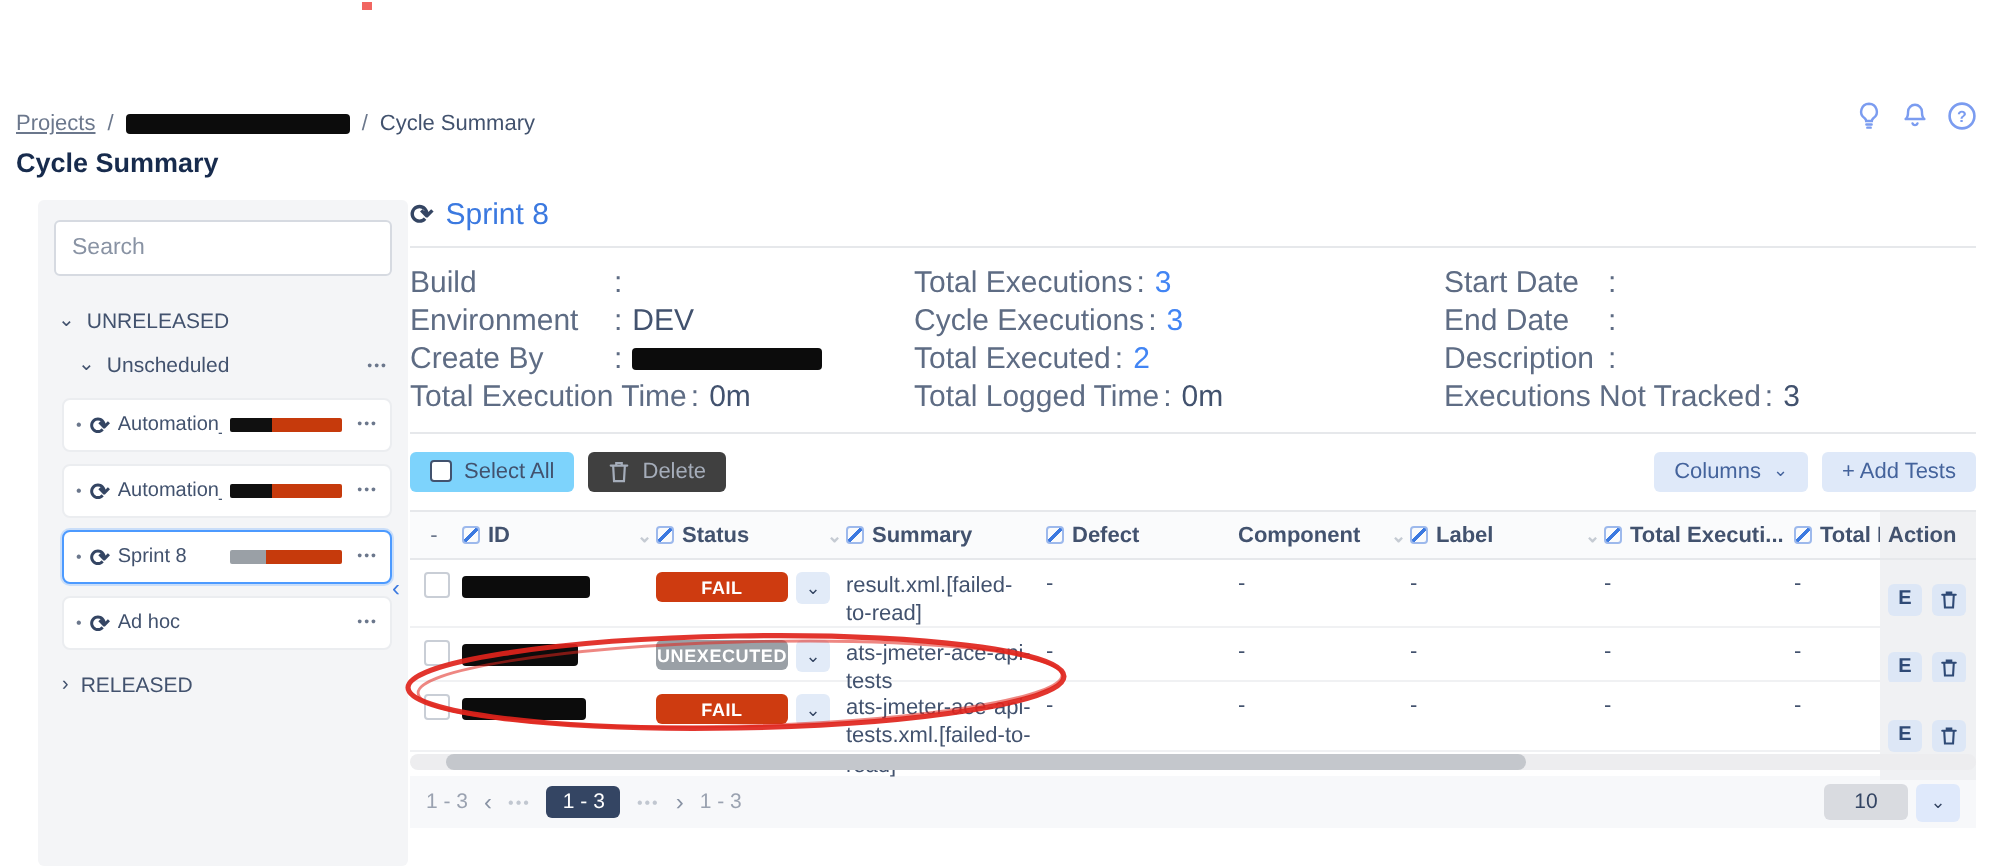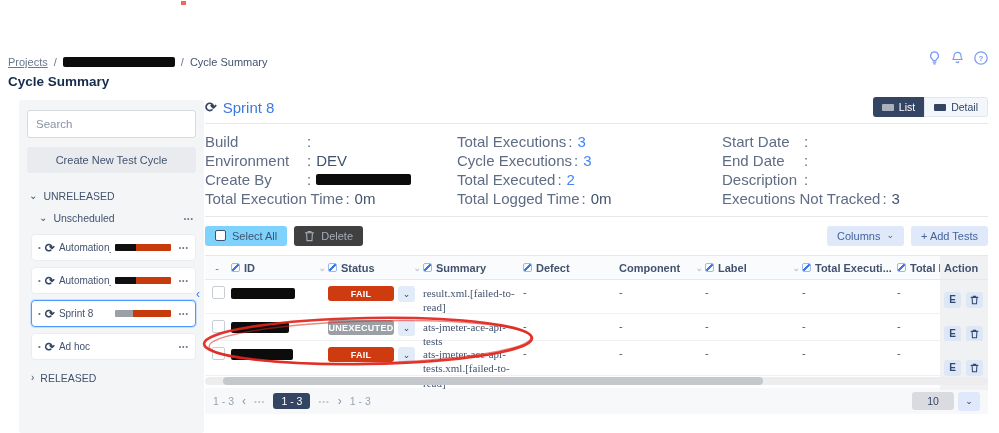--- a/index.html
+++ b/index.html
@@ -90,21 +90,21 @@
   .td { padding-top:6px; color:#42526e; }
   .row-1 { height:34px; } .row-2 { height:27px; } .row-3 { height:35px; }
   .td-check { display:flex; justify-content:center; }
   .checkbox { width:13px; height:13px; border:1px solid #c9ced6; border-radius:2px; background:#fff; cursor:pointer; }
   .id-redact { width:64px; height:11px; margin-top:2px; }
   .td-status { display:flex; gap:4px; align-items:flex-start; }
   .badge { width:66px; text-align:center; font-size:9px; font-weight:bold; color:#fff; letter-spacing:.3px; padding:3px 0 2px 0; border-radius:3px; cursor:pointer; }
   .badge-fail { background:#ce3b10; }
   .badge-unexecuted { background:#9aa0a6; }
   .mini-btn { width:17px; height:16px; background:#e2ebf8; border:0; border-radius:3px; color:#344563; font-size:9px; display:flex; align-items:center; justify-content:center; cursor:pointer; font-family:"Liberation Sans",sans-serif; }
-  .td-summary { padding-right:6px; line-height:1.3; overflow-wrap:anywhere;font-family:Liberation Serif, serif; }
+  .td-summary { padding-right:6px; line-height:1.3; overflow-wrap:anywhere; }
   .act-btn { width:17px; height:16px; background:#dde7f6; border:0; border-radius:3px; color:#2f4a76; font-size:10px; font-weight:bold; display:flex; align-items:center; justify-content:center; cursor:pointer; font-family:"Liberation Sans",sans-serif; }
   .td.col-action { padding-top:5px; }
 
   .hscroll { position:relative; height:8px; background:#ededef; border-radius:4px; margin-top:1px; }
   .hscroll-thumb { position:absolute; left:18px; top:0; width:540px; height:8px; background:#c4c7cc; border-radius:4px; cursor:pointer; }
 
   .table-footer { height:26px; background:#f7f8fa; display:flex; align-items:center; padding:0 8px; margin-top:3px; font-size:10.5px; color:#9aa2b0; }
   .pg-group { display:flex; align-items:center; gap:8px; }
   .pg-nav { color:#8993a4; cursor:pointer; font-size:12px; }
   .pg-ellipsis { color:#c1c7d0; font-size:8px; letter-spacing:1px; }
@@ -152,21 +152,20 @@
 <div class="page-title">Cycle Summary</div>
 
 <div class="sidebar">
   <div class="search-box">
     <input type="text" placeholder="Search" style="">
     <svg width="13" height="13" viewBox="0 0 14 14" fill="none" stroke="#344563" stroke-width="1.4">
       <circle cx="6" cy="6" r="4.2"></circle>
         <path d="M9.2 9.2 12.6 12.6"></path>
     </svg>
   </div>
-  <button class="create-btn">Create New Test Cycle</button>
 
   <div class="tree">
     <div class="tree-row">
       <span class="tree-caret">⌄</span>
       <span>UNRELEASED</span>
     </div>
     <div class="tree-row lvl2">
       <span class="tree-caret">⌄</span>
       <span>Unscheduled</span>
       <span class="dots">•••</span>
@@ -217,30 +216,20 @@
       <span>RELEASED</span>
     </div>
   </div>
 </div>
 <div class="collapse-chip">‹</div>
 
 <div class="main">
   <div class="cycle-head">
     <span class="cycle-glyph">⟳</span>
     <span class="cycle-title">Sprint 8</span>
-    <div class="view-toggle">
-      <div class="seg-btn seg-list">
-        <span class="list-ic"></span>
-        <span>List</span>
-      </div>
-      <div class="seg-btn seg-detail">
-        <span class="detail-ic"></span>
-        <span>Detail</span>
-      </div>
-    </div>
   </div>
   <div class="divider"></div>
 
   <div class="info-grid">
     <div>
       <div class="info-item">
           <span class="info-label-1">Build</span>
           <span class="info-colon">:</span>
           <span class="info-value"></span>
         </div>

